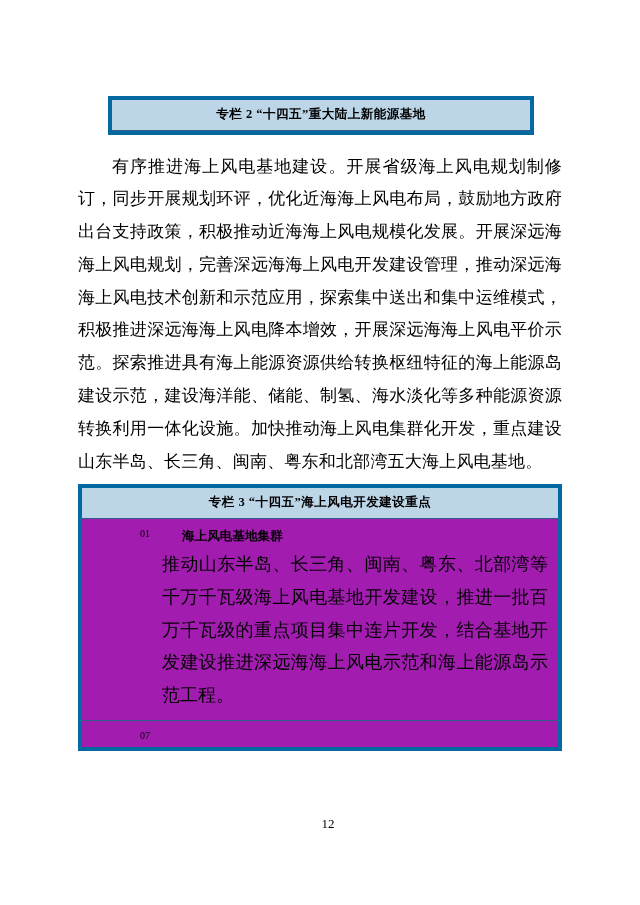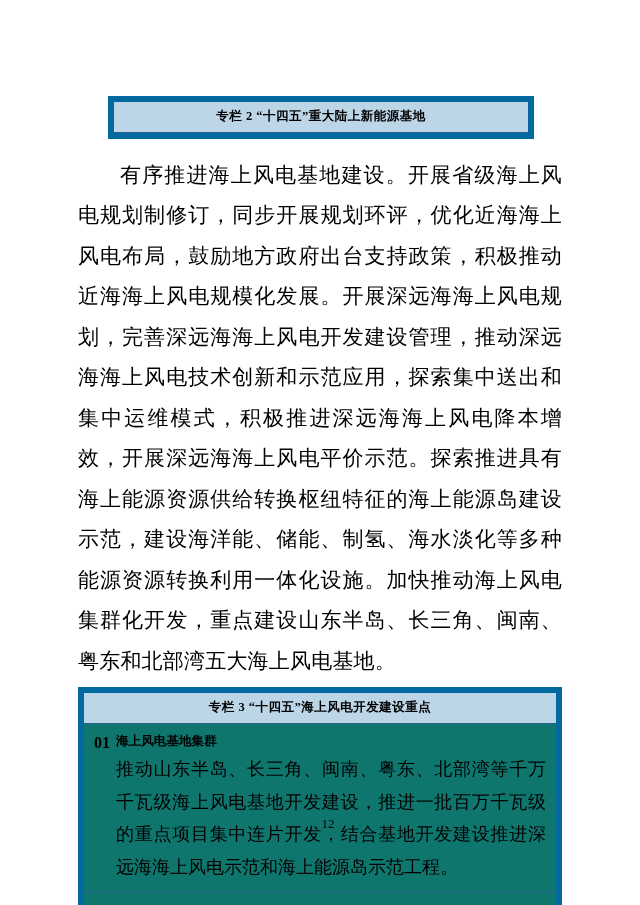--- a/index.html
+++ b/index.html
@@ -23,23 +23,23 @@
   }
   .content {
     position: absolute;
     left: 78px;
     top: 96px;
     width: 484px;
   }
 
   
   .box {
-    border: 6px solid #0369a1;
+    border: 4px solid #0369a1;
     margin: 0 0 16px 0;
-    background: #0f766e;
+    background: #a21caf;
   }
   .box.box2 {
     margin-left: 30px;
     margin-right: 28px;
     width: auto;
   }
   .box-title {
     background: #bcd6e8;
     border-bottom: 1px solid #2e5f8a;
     text-align: center;
@@ -57,50 +57,52 @@
     text-align: justify;
     text-justify: inter-ideograph;
   }
   .box-body p {
     margin: 0;
     text-indent: 0;
   }
 
   
   .para {
-    font-size: 21px;
+    font-size: 17px;
     line-height: 1.93;
     text-align: justify;
     text-justify: inter-ideograph;
     text-indent: 2em;
     margin: 0 0 6px 0;
     letter-spacing: 0.2px;
   }
 
   
   .item {
     display: flex;
     align-items: flex-start;
     padding: 7px 10px 4px 10px;
   }
   .item-num {
     flex: 0 0 auto;
-    font-size: 16px;
-    font-weight: bold;
+    font-size: 10px;
+    font-weight: normal;
     width: 22px;
     line-height: 1.55;
+    margin-left: 48px;
   }
   .item-main {
     flex: 1 1 auto;
   }
   .item-head {
     font-size: 12.6px;
     font-weight: bold;
     line-height: 1.6;
     margin-bottom: 2px;
+    margin-left: 20px;
   }
   .item-text {
     font-size: 18px;
     line-height: 1.82;
     text-align: justify;
     text-justify: inter-ideograph;
     padding-bottom: 4px;
   }
   .divider {
     height: 1px;

